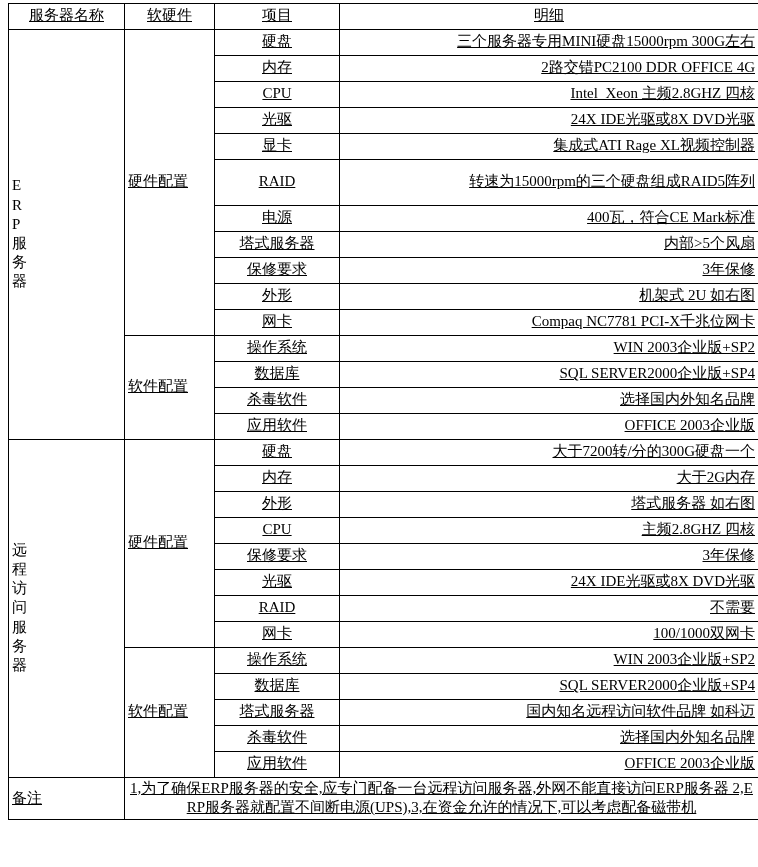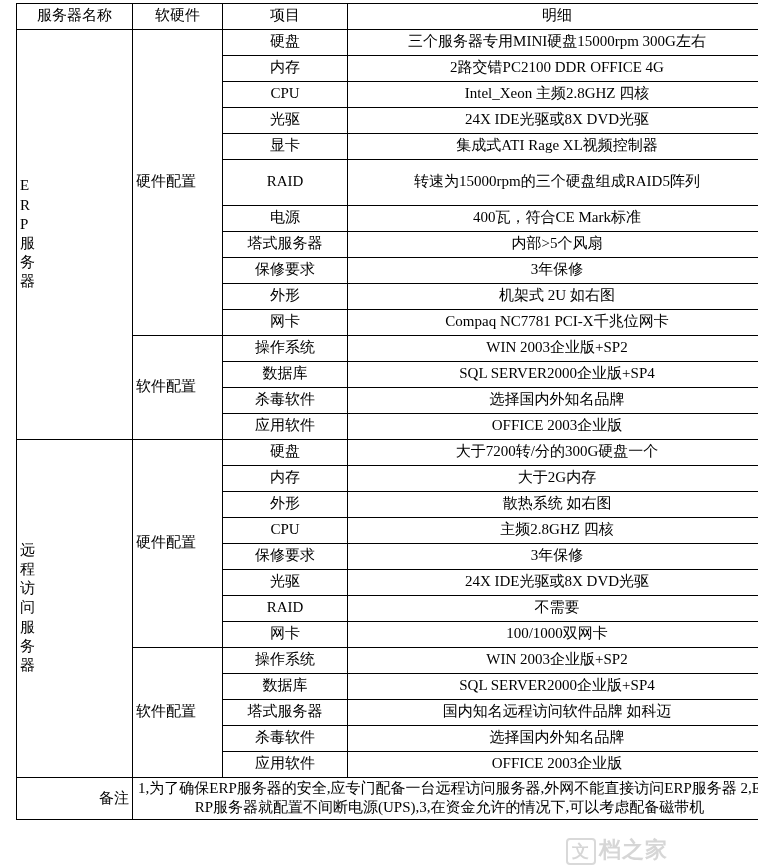--- a/index.html
+++ b/index.html
@@ -12,21 +12,22 @@
     height: 867px;
     font-family: "Liberation Serif", serif;
     color: #000000;
     overflow: hidden;
   }
   .sheet {
     width: 676px;
     height: 867px;
     position: relative;
     box-sizing: border-box;
-    padding: 3px 4px 0 16px;
+    padding: 3px 4px 0 8px;
+    text-decoration: underline;
   }
   table.spec {
     border-collapse: collapse;
     width: 750px;
     table-layout: fixed;
   }
   table.spec td {
     border: 1px solid #000000;
     padding: 1px 3px 2px 3px;
     font-size: 15px;
@@ -58,29 +59,29 @@
     width: 17px;
     word-wrap: break-word;
     white-space: normal;
   }
   .ctr {
   }
   .label {
     text-align: center;
   }
   .detail {
-    text-align: center;
+    text-align: right;
     font-family: "Liberation Serif", serif;
     margin-top: 20px;
   }
   .tall {
     height: 46px;
   }
   .remark-label {
-    text-align: right;
+    text-align: left;
     font-size: 15px;
   }
   .remark-body {
     text-align: center;
     font-size: 15px;
     line-height: 1.45;
     padding: 2px 3px;
   }
   .watermark {
     position: absolute;
@@ -191,21 +192,21 @@
         <td class="ctr" rowspan="8">硬件配置</td>
         <td class="label">硬盘</td>
         <td class="detail">大于7200转/分的300G硬盘一个</td>
       </tr>
       <tr>
         <td class="label">内存</td>
         <td class="detail">大于2G内存</td>
       </tr>
       <tr>
         <td class="label">外形</td>
-        <td class="detail">散热系统 如右图</td>
+        <td class="detail">塔式服务器 如右图</td>
       </tr>
       <tr>
         <td class="label">CPU</td>
         <td class="detail">主频2.8GHZ 四核</td>
       </tr>
       <tr>
         <td class="label">保修要求</td>
         <td class="detail">3年保修</td>
       </tr>
       <tr>
@@ -243,16 +244,13 @@
         <td class="detail">OFFICE 2003企业版</td>
       </tr>
 
       <tr>
         <td class="remark-label">备注</td>
         <td class="remark-body" colspan="3">1,为了确保ERP服务器的安全,应专门配备一台远程访问服务器,外网不能直接访问ERP服务器 2,ERP服务器就配置不间断电源(UPS),3,在资金允许的情况下,可以考虑配备磁带机</td>
       </tr>
     </tbody>
   </table>
 
-  <div class="watermark">
-    <span class="wm-mark">文</span><span>档之家</span>
-  </div>
 </div>
 
 </body></html>

